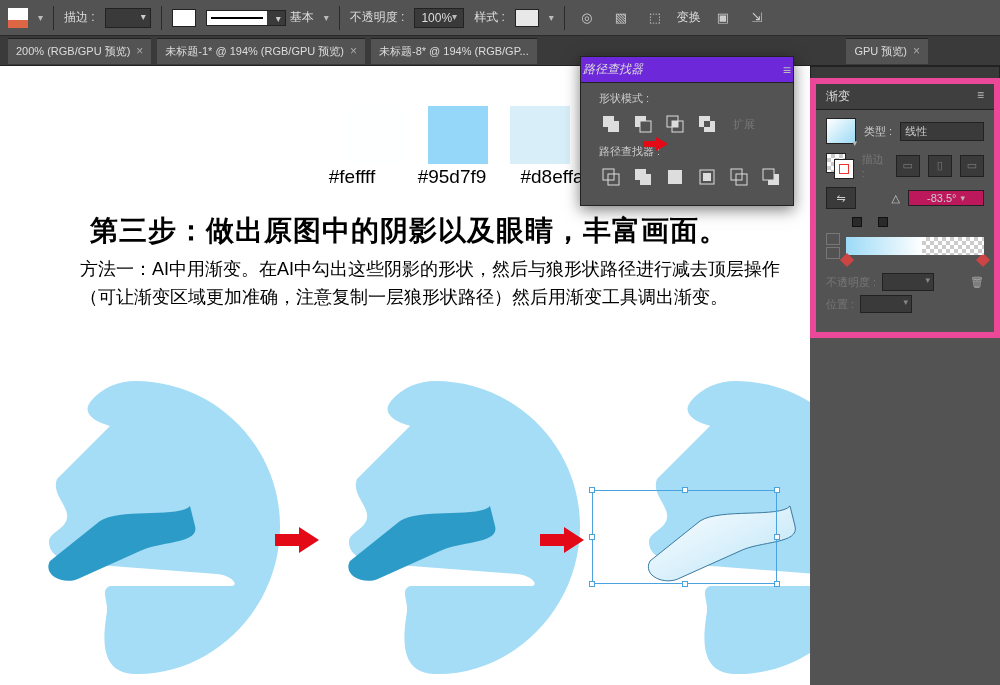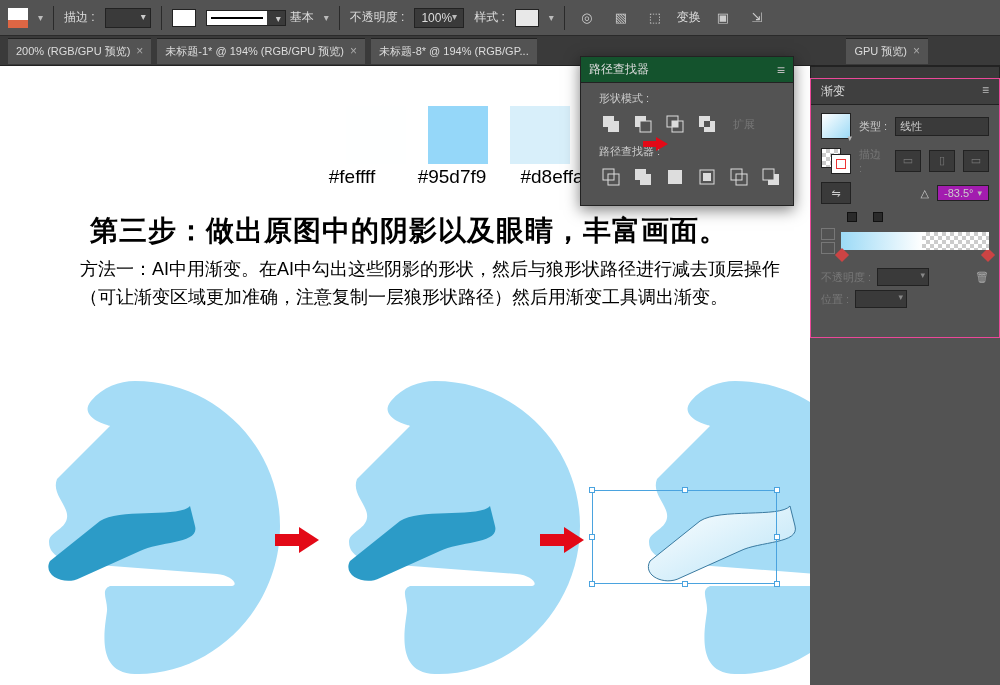--- a/index.html
+++ b/index.html
@@ -42,42 +42,42 @@
 
   .bbox { position:absolute; border:1px solid #4aa3df; }
   .bbox .h { position:absolute; width:6px; height:6px; background:#fff; border:1px solid #4aa3df; }
   .bbox .h.tl { left:-4px; top:-4px; } .bbox .h.tm { left:50%; top:-4px; margin-left:-3px; }
   .bbox .h.tr { right:-4px; top:-4px; } .bbox .h.ml { left:-4px; top:50%; margin-top:-3px; }
   .bbox .h.mr { right:-4px; top:50%; margin-top:-3px; } .bbox .h.bl { left:-4px; bottom:-4px; }
   .bbox .h.bm { left:50%; bottom:-4px; margin-left:-3px; } .bbox .h.br { right:-4px; bottom:-4px; }
 
   
   .panel-pathfinder { position:absolute; left:580px; top:56px; width:214px; background:#535353; border:1px solid #222; box-shadow:0 4px 14px rgba(0,0,0,.5); z-index:5; }
-  .panel-header { background:#14532d; padding:4px 8px; display:flex; align-items:center; justify-content:space-between; font-size:12px; border-bottom:1px solid #222; }
+  .panel-header { background:#6d28d9; padding:4px 2px; display:flex; align-items:center; justify-content:space-between; font-size:12px; border-bottom:1px solid #222;font-style:italic; }
   .panel-header .menu { font-size:14px; color:#bbb; }
   .panel-body { padding:8px 10px; }
   .panel-body .section-label { font-size:11px; color:#ccc; margin-bottom:6px; }
   .icon-row { display:flex; gap:8px; margin-bottom:8px; align-items:center; }
   .pf-icon { width:24px; height:24px; display:flex; align-items:center; justify-content:center; color:#ddd; border:1px solid transparent; }
   .pf-icon svg { display:block; }
   .pf-expand { color:#777; font-size:11px; margin-left:6px; }
   .red-arrow-small { position:absolute; left:54px; top:56px; width:26px; height:10px; }
   .red-arrow-small::before { content:""; position:absolute; left:0; top:2px; width:14px; height:6px; background:#e30917; }
   .red-arrow-small::after { content:""; position:absolute; left:13px; top:-2px; width:0; height:0; border-top:7px solid transparent; border-bottom:7px solid transparent; border-left:12px solid #e30917; }
 
   
-  .panel-gradient { position:absolute; right:0; top:78px; width:190px; height:260px; background:#535353; border:1px solid #ec4899; z-index:4; }
+  .panel-gradient { position:absolute; right:0; top:78px; width:190px; height:260px; background:#535353; border:6px solid #ec4899; z-index:4; }
   .panel-gradient .grad-tab { background:#3f3f3f; padding:4px 10px; border-bottom:1px solid #222; display:flex; justify-content:space-between; }
   .grad-body { padding:8px 10px; font-size:11px; color:#ccc; }
   .grad-row { display:flex; align-items:center; gap:8px; margin-bottom:8px; }
   .grad-thumb { width:30px; height:26px; background:linear-gradient(135deg,#fff,#9cdaf6); border:1px solid #222; position:relative; }
   .grad-thumb::after{ content:"▾"; position:absolute; right:-2px; bottom:-5px; color:#bbb; font-size:9px; }
   .grad-type-field { background:#3a3a3a; border:1px solid #222; padding:1px 4px; position:relative; flex:1; }
   .grad-small { width:26px; height:22px; border:1px solid #222; background:#3a3a3a; display:flex; align-items:center; justify-content:center; font-size:11px; color:#ccc; }
-  .angle-field { background:#a21caf; border:1px solid #222; padding:1px 6px; font-size:11px; display:flex; align-items:center; gap:4px; }
+  .angle-field { background:#be185d; border:1px solid #222; padding:1px 18px; font-size:11px; display:flex; align-items:center; gap:4px; }
   .grad-meta { display:flex; gap:12px; margin:6px 0 2px 26px; }
   .grad-meta span i { width:10px; height:10px; background:#2a2a2a; display:inline-block; margin-right:4px; border:1px solid #111; }
   .grad-bar-row { display:flex; align-items:center; gap:6px; margin-top:4px; }
   .grad-swap-icns { display:flex; flex-direction:column; gap:2px; }
   .grad-swap-icns i { width:14px; height:12px; border:1px solid #777; display:block; }
   .grad-bar { flex:1; height:18px; background:linear-gradient(90deg,#9cdaf6 0%,#fff 55%,#fff 55%); position:relative; }
   .grad-bar::after { content:""; position:absolute; left:55%; right:0; top:0; bottom:0; background:repeating-conic-gradient(#ccc 0 25%,#fff 0 50%) 0 0/8px 8px; }
   .grad-stop { position:absolute; bottom:-10px; width:10px; height:10px; background:#c44; transform:rotate(45deg); }
   .grad-field-row { display:flex; align-items:center; gap:6px; margin-top:14px; color:#888; }
   .grad-field-row .fld { background:#3a3a3a; border:1px solid #222; width:52px; height:18px; position:relative; }

